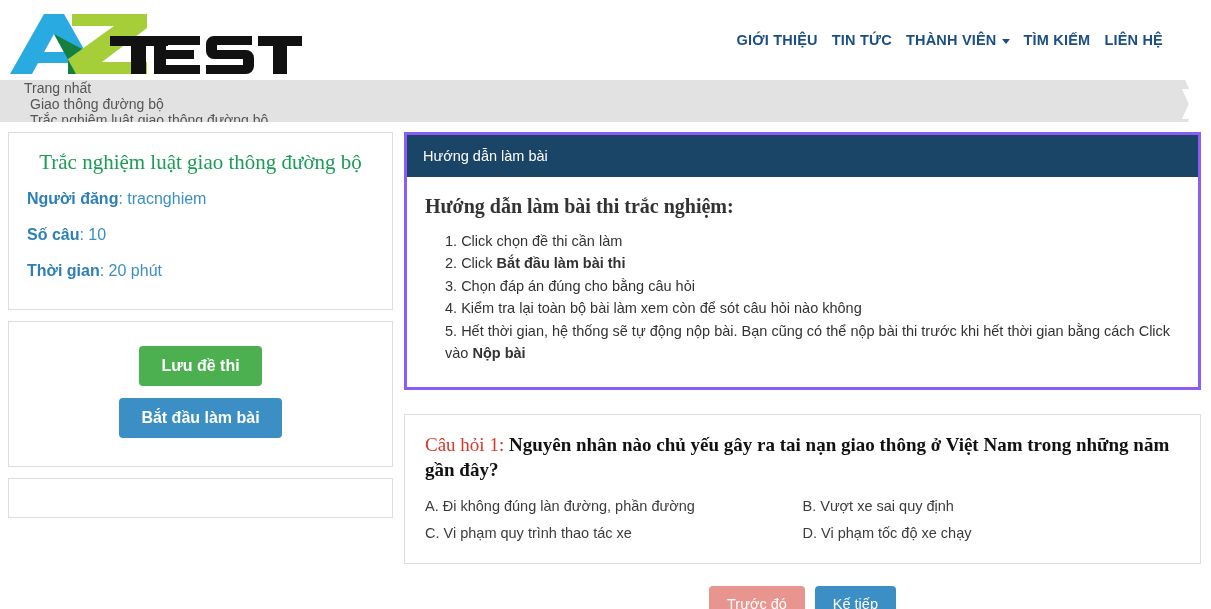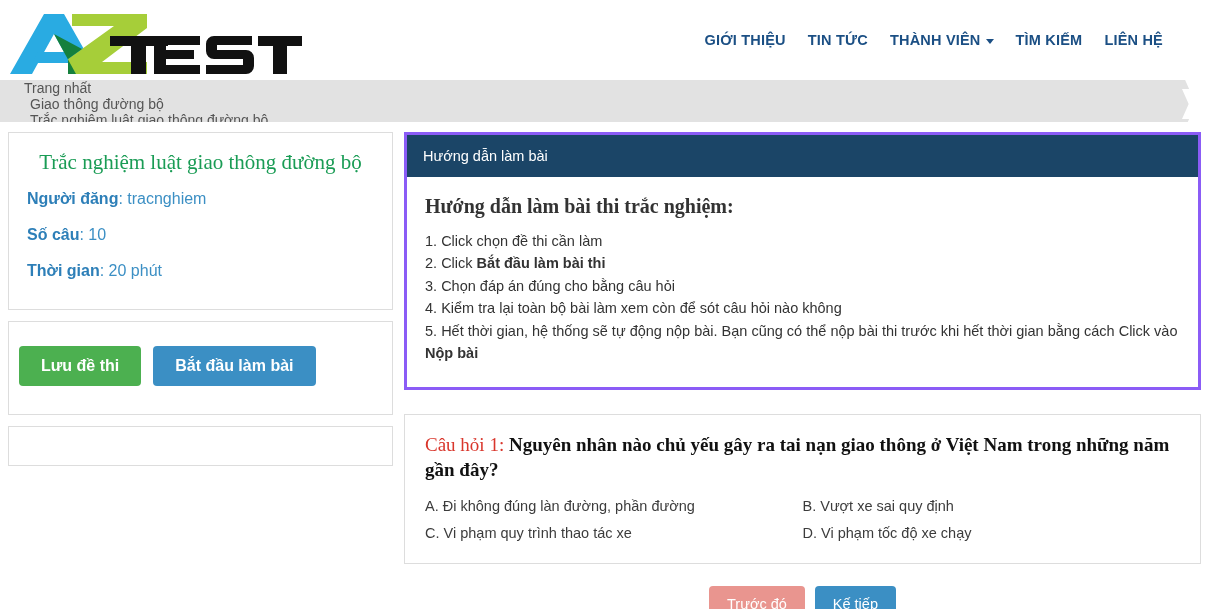--- a/index.html
+++ b/index.html
@@ -28,21 +28,21 @@
     position: relative;
     flex: 0 0 auto;
     margin-left: 2px;
   }
   .logo svg { display: block; }
 
   .nav {
     margin-left: auto;
     display: flex;
     align-items: center;
-    gap: 22px;
+    gap: 14px;
     padding-right: 28px;
   }
   .nav-item {
     color: #1b4f84;
     font-size: 14.5px;
     font-weight: bold;
     letter-spacing: 0.2px;
     text-transform: uppercase;
     cursor: pointer;
     white-space: nowrap;
@@ -144,21 +144,21 @@
     text-align: center;
     padding: 20px 10px;
     font-size: 14.5px;
     color: #444444;
   }
   .name-panel b { color: #222222; }
 
   .btn-panel {
     padding: 24px 10px 28px 10px;
     display: flex;
-    flex-direction: row;
+    flex-direction: column;
     align-items: center;
     gap: 12px;
   }
   .btn {
     border: none;
     border-radius: 4px;
     color: #ffffff;
     font-size: 16px;
     font-weight: bold;
     font-family: "Liberation Sans", sans-serif;
@@ -189,20 +189,21 @@
   .guide-heading {
     font-family: "Liberation Serif", serif;
     font-size: 20px;
     color: #333333;
     margin-bottom: 12px;
     font-weight: bold;
   }
   .guide-list {
     list-style: none;
     counter-reset: gl;
+    margin-left: 20px;
   }
   .guide-list li {
     counter-increment: gl;
     font-size: 14.5px;
     color: #333333;
     line-height: 1.55;
     padding-left: 0;
   }
   .guide-list li::before {
     content: counter(gl) ". ";

